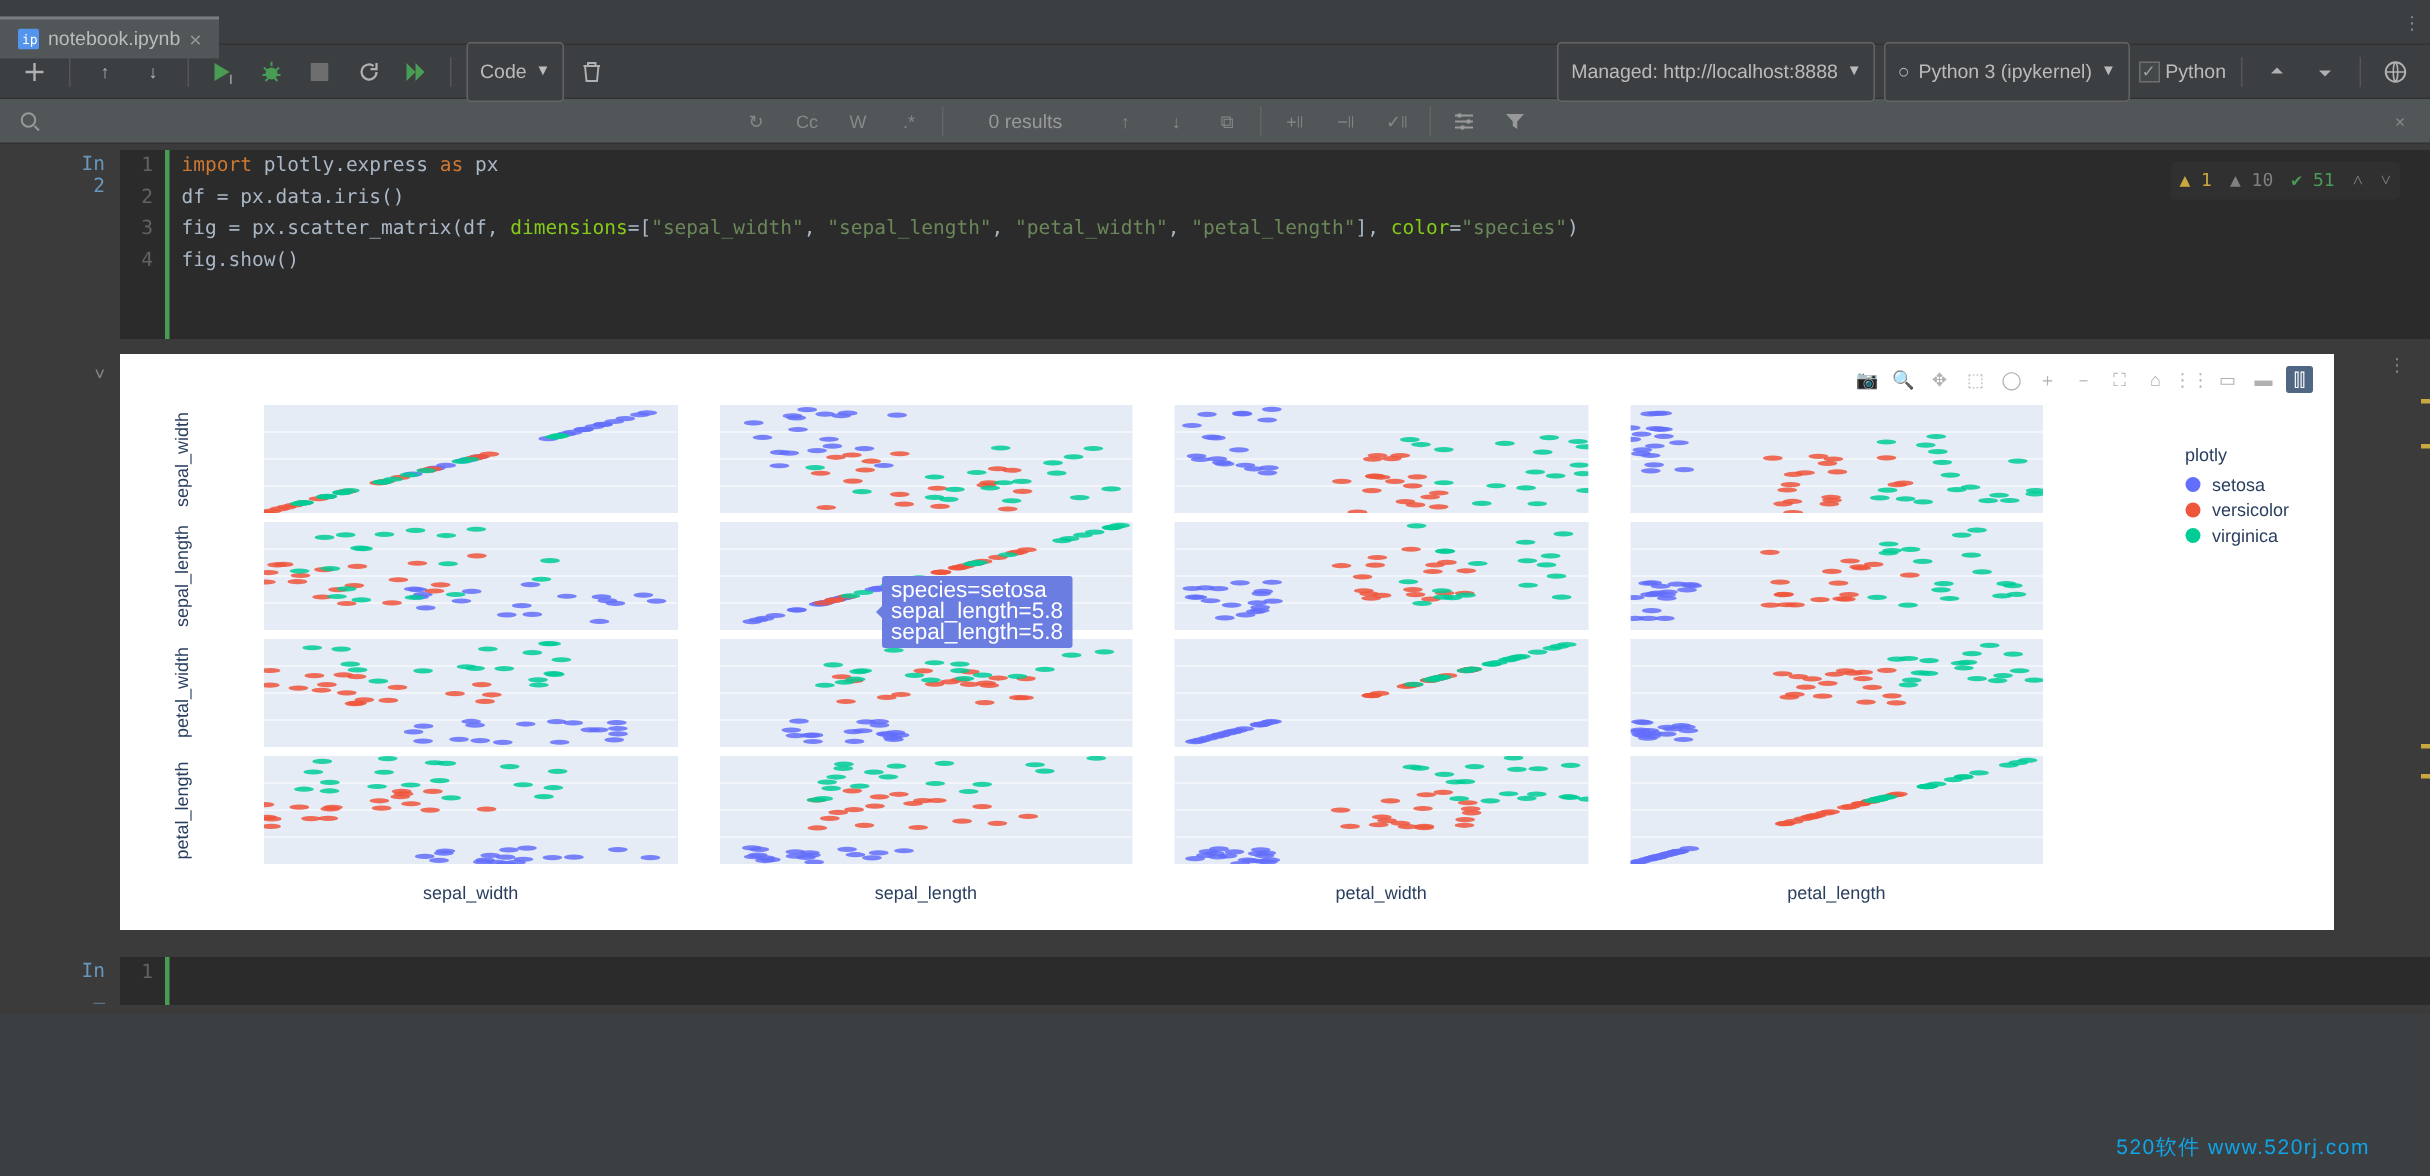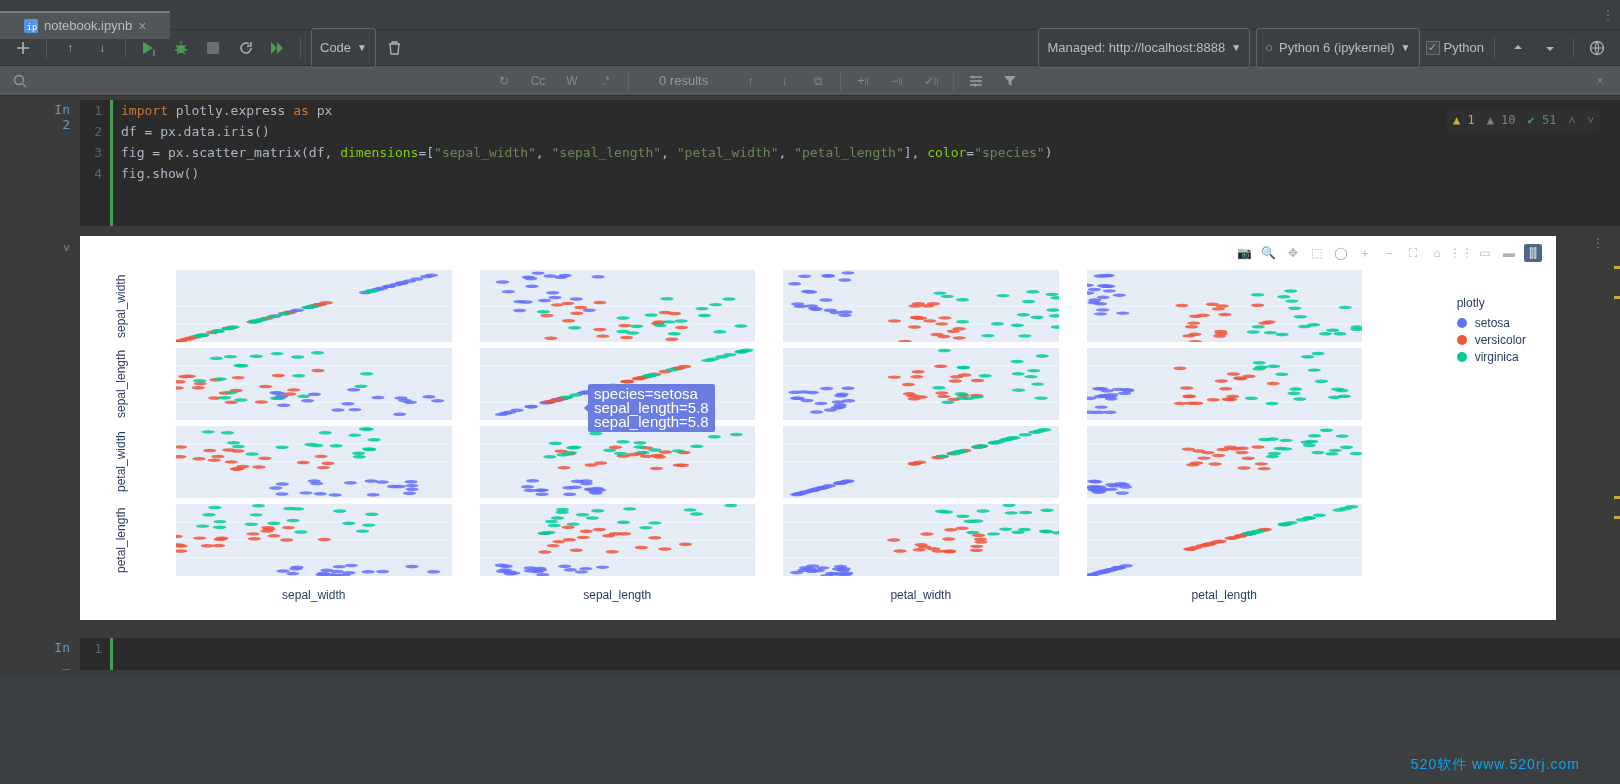--- a/index.html
+++ b/index.html
@@ -1,18 +1,18 @@
 <!DOCTYPE html>
 <html><head>
 <meta charset="utf-8">
 <style>
 * { margin: 0; padding: 0; box-sizing: border-box; }
 body { font-family: -apple-system, "Segoe UI", Arial, sans-serif; font-size: 12px; background: #3c3f41; color: #bbb; width: 1620px; height: 784px; overflow: hidden; }
 .tabbar { height: 30px; background: #3c3f41; display: flex; align-items: center; border-bottom: 1px solid #323232; }
-.tab { height: 28px; background: #515658; display: flex; align-items: center; padding: 0 24px; gap: 6px; border-top: 2px solid #7a7d7f; font-size: 13px; color: #bbb; margin-top: 20px; }
+.tab { height: 28px; background: #515658; display: flex; align-items: center; padding: 0 12px; gap: 6px; border-top: 2px solid #7a7d7f; font-size: 13px; color: #bbb; margin-top: 20px; }
 .tab-close { color: #999; font-size: 14px; cursor: pointer; }
 .tab-icon { width: 14px; height: 14px; display: inline-flex; }
 .spacer { flex: 1; }
 .toolbar { height: 36px; background: #3c3f41; display: flex; align-items: center; padding: 0 10px; gap: 6px; border-bottom: 1px solid #323232; }
 .tbtn { width: 26px; height: 26px; display: flex; align-items: center; justify-content: center; color: #afb1b3; border-radius: 3px; }
 .tsep { width: 1px; height: 20px; background: #555; margin: 0 4px; }
 .dropdown { height: 40px; background: #3c3f41; border: 1px solid #646464; border-radius: 3px; display: flex; align-items: center; padding: 16px 8px; gap: 6px; color: #bbb; font-size: 13px; }
 .searchbar { height: 30px; background: #515658; display: flex; align-items: center; padding: 0 8px; gap: 10px; border-bottom: 1px solid #323232; }
 .searchbar input { background: transparent; border: none; color: #bbb; outline: none; flex: 0 0 440px; font-size: 13px; }
 .sbtn { width: 24px; height: 24px; display: flex; align-items: center; justify-content: center; color: #888; }
@@ -121,21 +121,21 @@
         <path d="M1 3h11M4 3V1h5v2M2 3l1 10h7l1-10" stroke="#afb1b3" stroke-width="1.3" fill="none"></path>
       </svg>
     </div>
   <div class="spacer"></div>
   <div class="dropdown">
     <span>Managed: http://localhost:8888</span>
     <span class="chev">▼</span>
   </div>
   <div class="dropdown">
     <span>○</span>
-    <span>Python 6 (ipykernel)</span>
+    <span>Python 3 (ipykernel)</span>
     <span class="chev">▼</span>
   </div>
   <div class="trusted">
     <span class="checkbox">✓</span>
     <span>Python</span>
   </div>
   <div class="tsep"></div>
   <div class="tbtn">
       <svg width="12" height="12" viewBox="0 0 12 12">
         <path d="M6 9L2 5h8z" fill="#afb1b3" transform="rotate(180 6 6)"></path>

